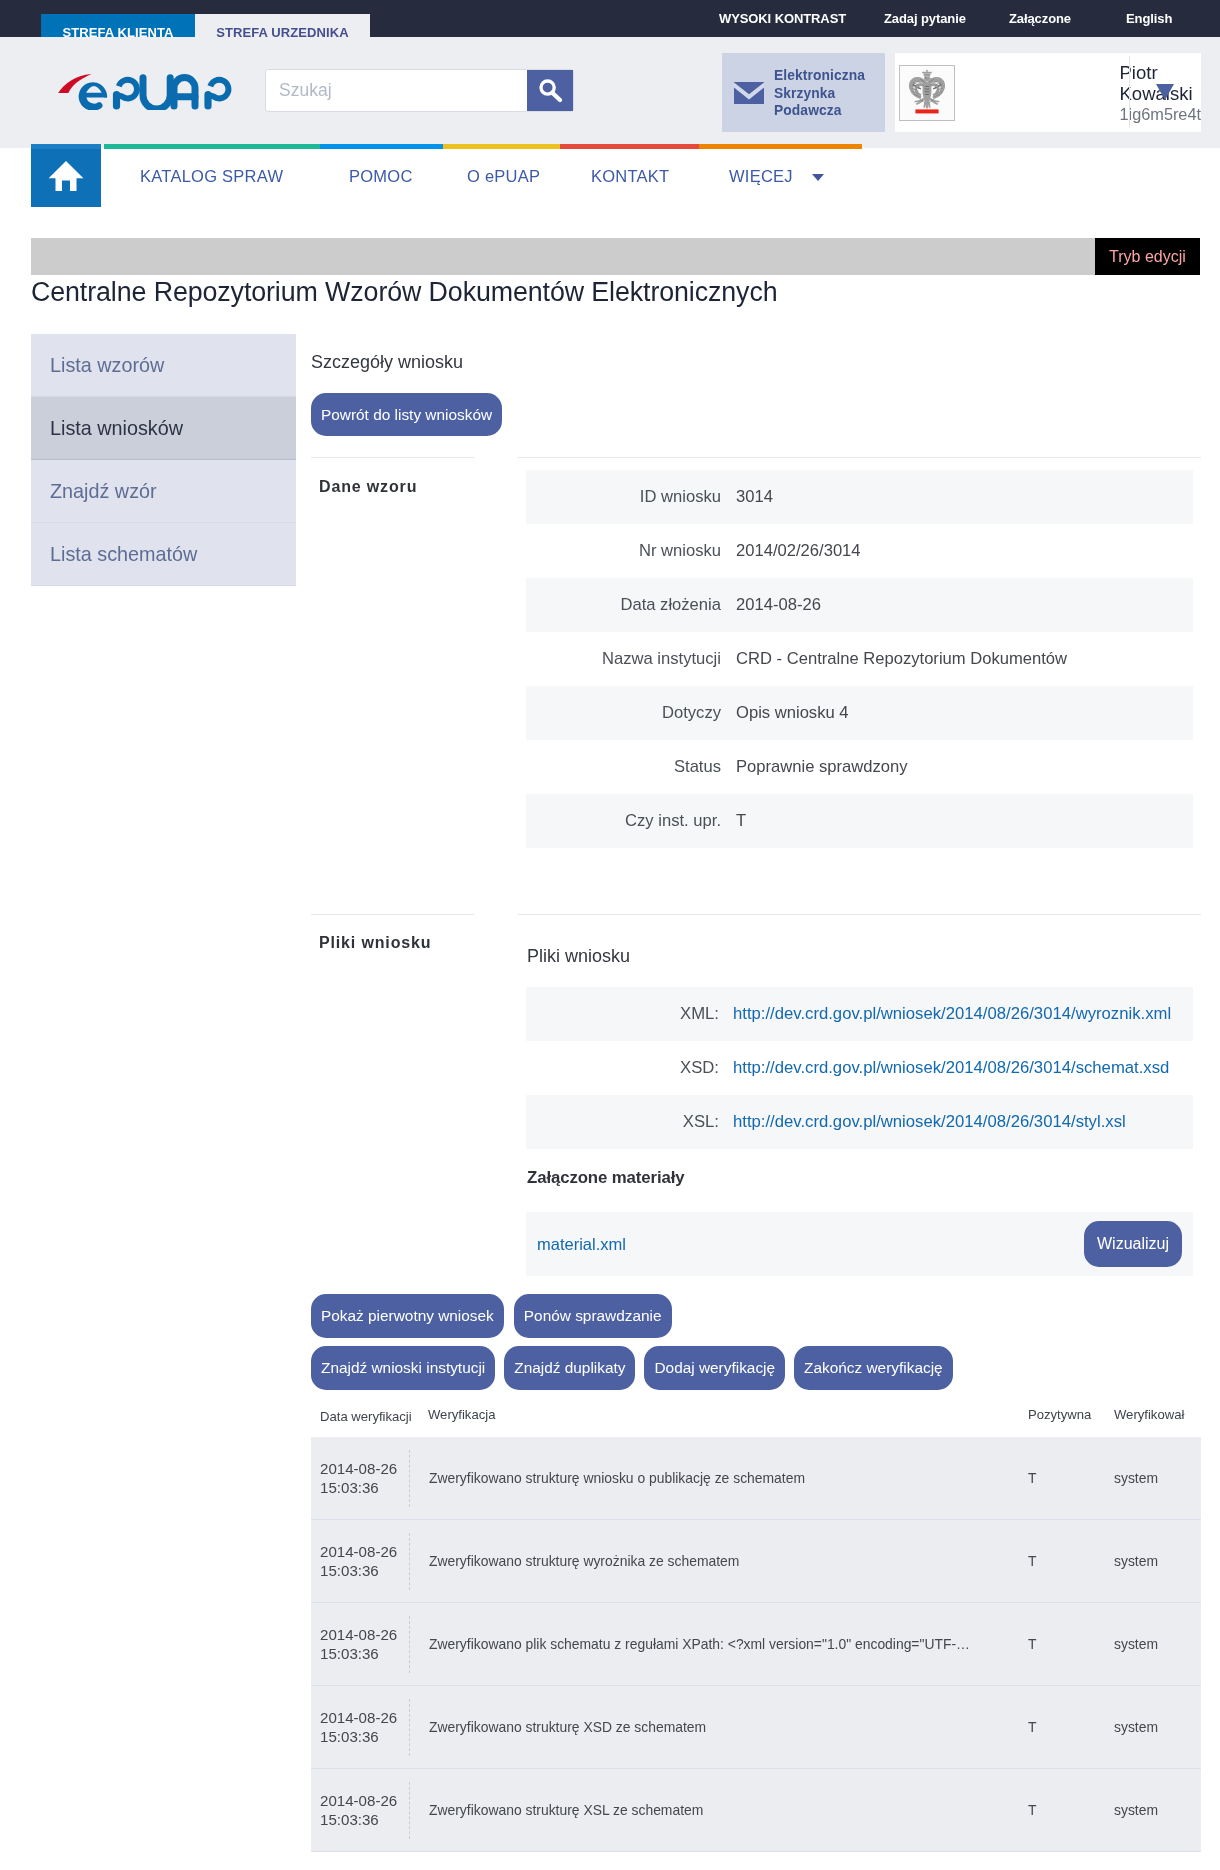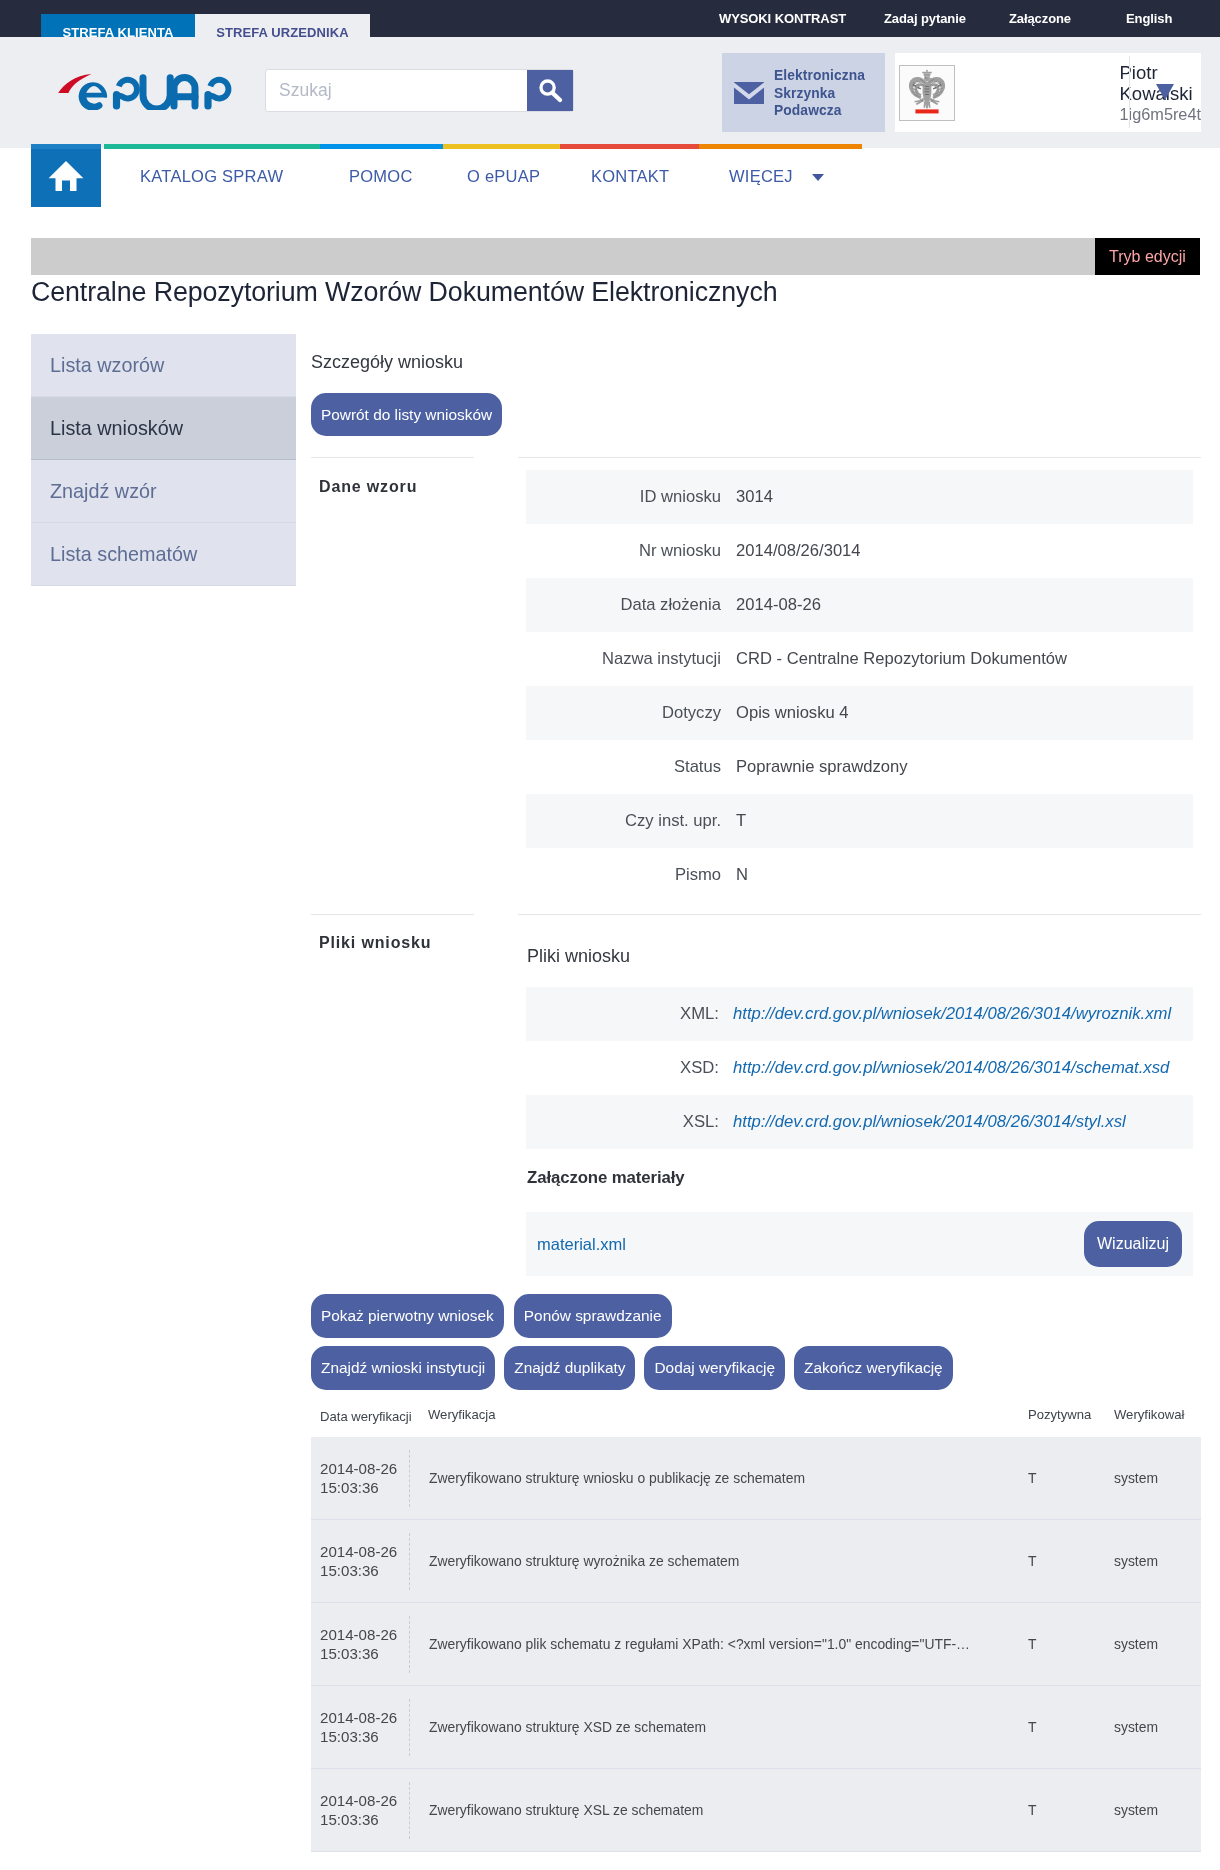--- a/index.html
+++ b/index.html
@@ -72,21 +72,21 @@
   .kvrow.odd{background:#f6f7f8;}
   .kvkey{width:195px;text-align:right;color:#4b5058;padding-right:0;}
   .kvval{color:#44474d;padding-left:15px;}
 
   .filestitle{position:absolute;left:527px;top:946px;font-size:18px;color:#33383f;}
   .filelist{position:absolute;left:526px;top:987px;width:667px;}
   .frow{display:flex;align-items:center;height:54px;font-size:16.7px;}
   .frow.odd{background:#f6f7f8;}
   .fkey{width:193px;text-align:right;color:#4b5058;}
   .fval{padding-left:14px;}
-  .fval a{color:#1369b0;text-decoration:none;font-style:italic;}
+  .fval a{color:#1369b0;text-decoration:none;}
 
   .matstitle{position:absolute;left:527px;top:1168px;font-size:16.8px;font-weight:bold;color:#2f3339;letter-spacing:-.1px;}
   .matrow{position:absolute;left:526px;top:1212px;width:667px;height:64px;background:#f6f7f8;display:flex;align-items:center;justify-content:space-between;padding:0 11px;}
   .matrow a{color:#1369b0;text-decoration:none;font-size:16.5px;}
   .vizbtn{position:static;height:46px;font-size:16px;padding:0 13px;}
 
   .actions1{position:absolute;left:311px;top:1294px;display:flex;gap:10px;}
   .actions2{position:absolute;left:311px;top:1346px;display:flex;gap:9px;}
   .actions1 .btn, .actions2 .btn{position:static;height:44px;font-size:15.4px;padding:0 10px;}
 
@@ -269,45 +269,41 @@
   <div class="divline dl2"></div>
 
   <div class="divline dr1"></div>
   <div class="kvlist">
       <div class="kvrow odd">
         <div class="kvkey">ID wniosku</div>
         <div class="kvval">3014</div>
       </div>
       <div class="kvrow">
         <div class="kvkey">Nr wniosku</div>
-        <div class="kvval">2014/08/26/3014</div>
+        <div class="kvval">2014/02/26/3014</div>
       </div>
       <div class="kvrow odd">
         <div class="kvkey">Data złożenia</div>
         <div class="kvval">2014-08-26</div>
       </div>
       <div class="kvrow">
         <div class="kvkey">Nazwa instytucji</div>
         <div class="kvval">CRD - Centralne Repozytorium Dokumentów</div>
       </div>
       <div class="kvrow odd">
         <div class="kvkey">Dotyczy</div>
         <div class="kvval">Opis wniosku 4</div>
       </div>
       <div class="kvrow">
         <div class="kvkey">Status</div>
         <div class="kvval">Poprawnie sprawdzony</div>
       </div>
       <div class="kvrow odd">
         <div class="kvkey">Czy inst. upr.</div>
         <div class="kvval">T</div>
-      </div>
-      <div class="kvrow">
-        <div class="kvkey">Pismo</div>
-        <div class="kvval">N</div>
       </div>
     </div>
   <div class="divline dr2"></div>
 
   <div class="filestitle">Pliki wniosku</div>
   <div class="filelist">
       <div class="frow odd">
         <div class="fkey">XML:</div>
         <div class="fval"><a href="#">http://dev.crd.gov.pl/wniosek/2014/08/26/3014/wyroznik.xml</a></div>
       </div>

